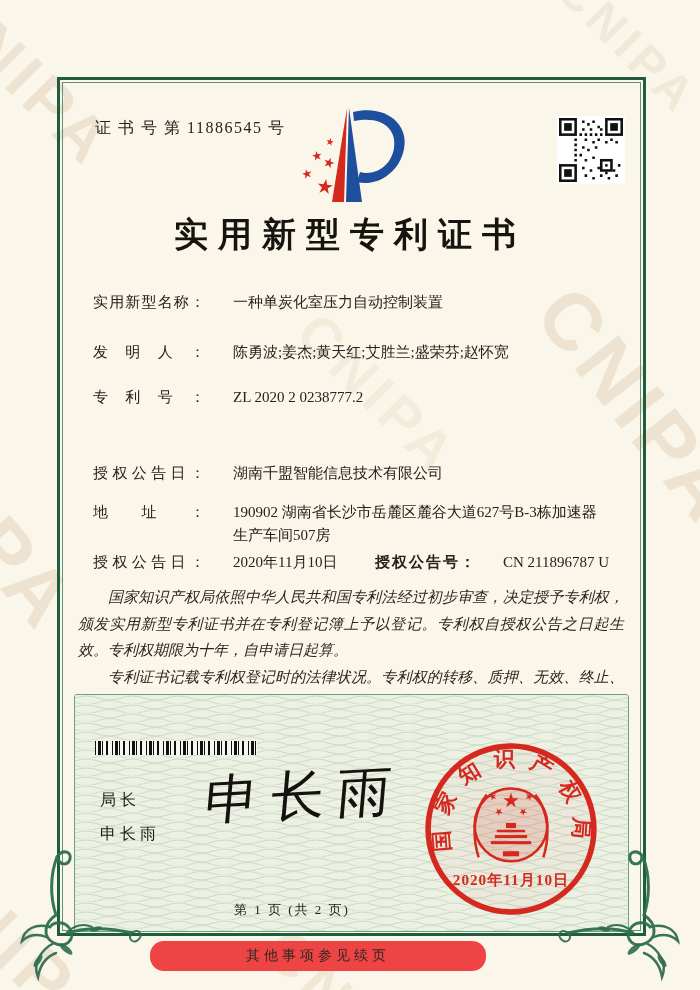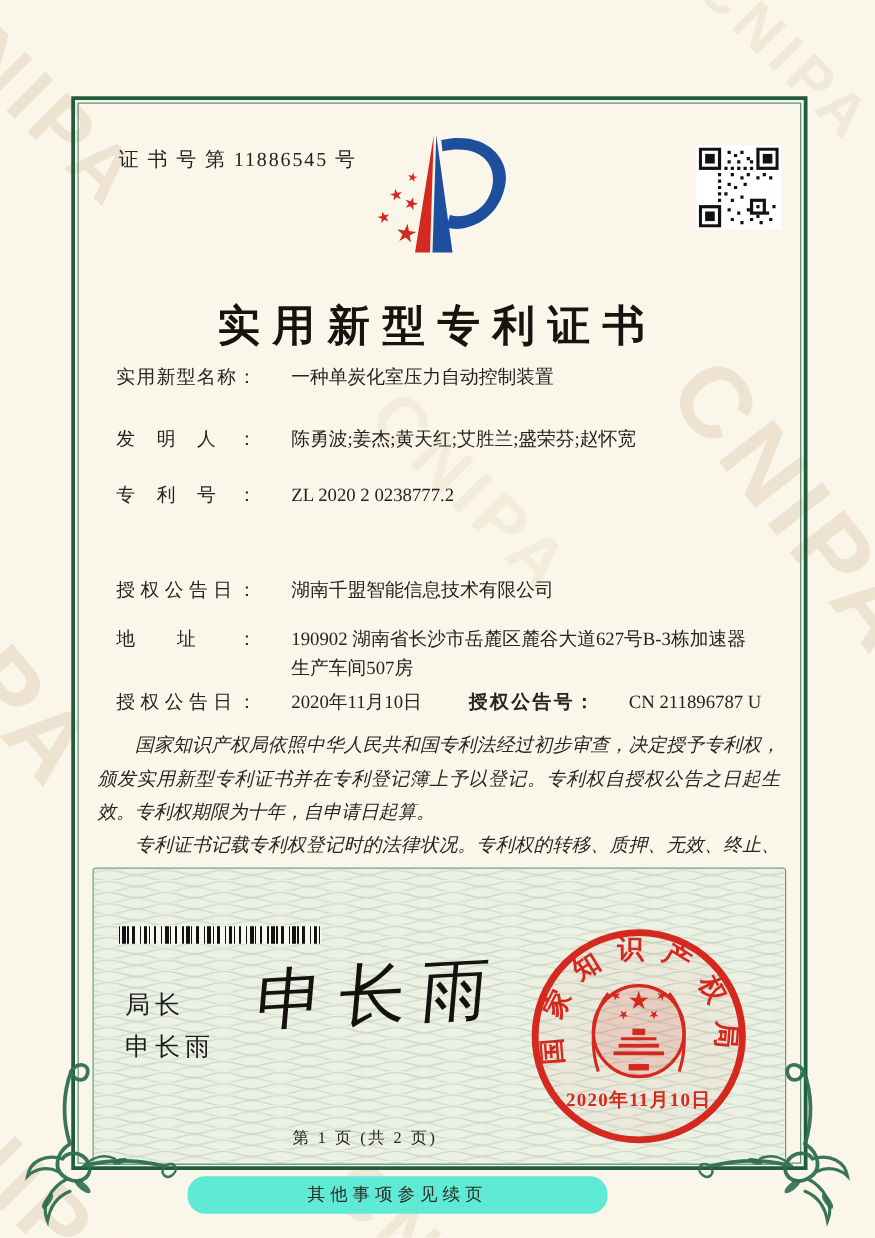--- a/index.html
+++ b/index.html
@@ -9,21 +9,21 @@
   .wm{position:absolute;font-family:"Liberation Sans","DejaVu Sans",sans-serif;
       font-weight:bold;color:rgba(185,155,105,0.20);letter-spacing:6px;
       transform-origin:left top;z-index:0;white-space:nowrap;user-select:none;}
   
   .frame{position:absolute;left:57px;top:77px;width:583px;height:853px;
          border:3px solid var(--border_green,#1f5d3e);z-index:1;}
   .frame::after{content:"";position:absolute;inset:2px;border:1px solid var(--border_green_light,#5d9377);}
   .content{position:absolute;inset:0;z-index:2;}
   .certno{position:absolute;left:95px;top:118px;font-size:16px;letter-spacing:1.5px;}
   .title{position:absolute;left:0;top:212px;width:700px;text-align:center;
-         font-size:34px;font-weight:600;letter-spacing:10px;color:#17130e;margin-top:26px;}
+         font-size:34px;font-weight:600;letter-spacing:10px;color:#17130e;}
   
   .logo{position:absolute;left:283px;top:103px;width:134px;height:106px;}
   
   .qr{position:absolute;left:557px;top:116px;width:64px;height:64px;background:#fff;padding:2px;}
   
   .row{position:absolute;left:93px;width:530px;font-size:15px;line-height:23px;}
   .lbl{display:inline-block;width:112px;text-align:justify;text-align-last:justify;vertical-align:top;}
   .val{display:inline-block;margin-left:28px;vertical-align:top;max-width:400px;}
   .row2pair{position:absolute;left:282px;top:0;}
   .row2pair .lbl{width:100px;font-weight:bold;}
@@ -32,30 +32,30 @@
             line-height:1.78;text-align:justify;color:#2a261f;}
   .bodytext p{margin:0;text-indent:2em;font-style:italic;}
   
   .panel{position:absolute;left:74px;top:694px;width:553px;height:236px;
          border:1px solid #69a183;border-radius:3px;overflow:hidden;}
   .panel svg.gbg{position:absolute;inset:0;width:100%;height:100%;}
   .barcode{position:absolute;left:95px;top:741px;width:162px;height:14px;
            background:repeating-linear-gradient(90deg,#111 0 1px,#f7f7f2 1px 3px,#111 3px 6px,#f7f7f2 6px 7px,#111 7px 8px,#f7f7f2 8px 11px,#111 11px 13px,#f7f7f2 13px 17px);
            z-index:3;}
   .sig-label{position:absolute;left:100px;font-family:"Liberation Sans","DejaVu Sans",sans-serif;
-             font-size:20px;letter-spacing:4px;color:#1c1c1c;z-index:3;}
+             font-size:16px;letter-spacing:4px;color:#1c1c1c;z-index:3;}
   .autograph{position:absolute;left:205px;top:760px;font-size:54px;letter-spacing:12px;
              color:#14110e;transform:rotate(-3deg) skewX(-8deg);z-index:3;white-space:nowrap;}
   .sealbox{position:absolute;left:420px;top:738px;width:182px;height:182px;z-index:4;}
   .pageinfo{position:absolute;left:0;top:901px;width:584px;text-align:center;
             font-size:13px;letter-spacing:2px;color:#26221c;z-index:3;}
   .flourish{position:absolute;width:150px;height:150px;z-index:5;}
   .flourish.left{left:-8px;top:845px;}
   .flourish.right{left:558px;top:845px;transform:scaleX(-1);}
-  .noteband{position:absolute;left:150px;top:941px;width:336px;height:30px;background:#5eead4;
+  .noteband{position:absolute;left:150px;top:941px;width:336px;height:30px;background:#ef4444;
             z-index:2;display:flex;align-items:center;justify-content:center;border-radius:14px;}
   .noteband span{font-size:14px;letter-spacing:4px;color:#2e2a24;}
 </style>
 </head>
 <body>
 
 <div class="wm" style="left:-30px;top:-30px;font-size:64px;transform:rotate(45deg);">CNIPA</div>
 <div class="wm" style="left:585px;top:-38px;font-size:48px;transform:rotate(45deg);opacity:.7;">CNIPA</div>
 <div class="wm" style="left:590px;top:270px;font-size:80px;transform:rotate(52deg);">CNIPA</div>
 <div class="wm" style="left:-80px;top:380px;font-size:80px;transform:rotate(50deg);">CNIPA</div>

